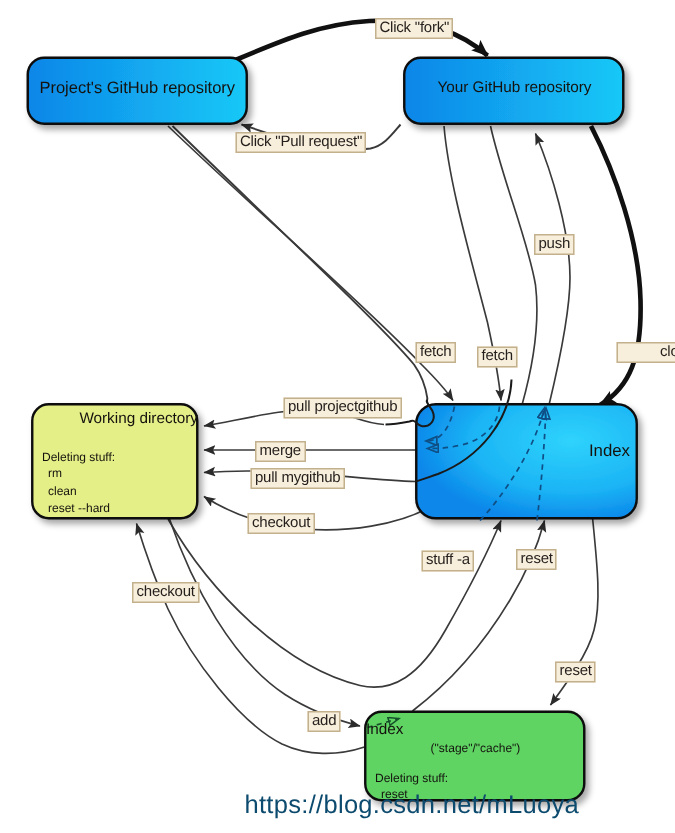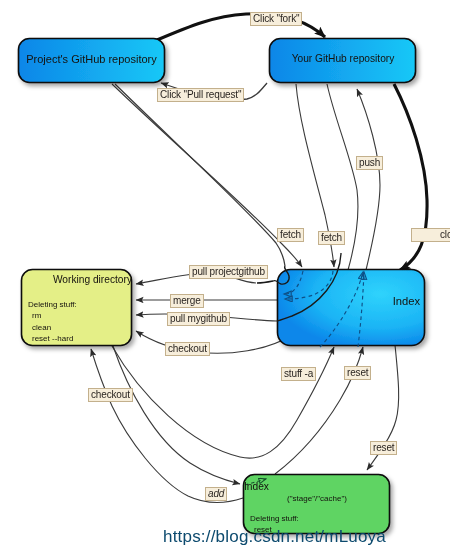--- a/index.html
+++ b/index.html
@@ -151,18 +151,18 @@
   <div class="lbl" style="left:277px;top:228px;">fetch</div>
   <div class="lbl" style="left:318px;top:231px;">fetch</div>
   <div class="lbl" style="left:411px;top:228px;padding-left:28px;">clone</div>
   <div class="lbl" style="left:157px;top:265px;margin-left:32px;">pull projectgithub</div>
   <div class="lbl" style="left:170px;top:294px;">merge</div>
   <div class="lbl" style="left:167px;top:312px;">pull mygithub</div>
   <div class="lbl" style="left:165px;top:342px;">checkout</div>
   <div class="lbl" style="left:281px;top:367px;">stuff -a</div>
   <div class="lbl" style="left:344px;top:366px;">reset</div>
   <div class="lbl" style="left:88px;top:388px;">checkout</div>
-  <div class="lbl" style="left:205px;top:487px;font-style:italic;">add</div>
+  <div class="lbl" style="left:205px;top:474px;">add</div>
   <div class="lbl" style="left:370px;top:441px;">reset</div>
 
   <div style="position:absolute;left:163px;top:527px;font-size:17px;color:#0c4a6e;z-index:7;
               white-space:nowrap;letter-spacing:0.2px;">https://blog.csdn.net/mLuoya</div>
 </div>
 
 </body></html>

